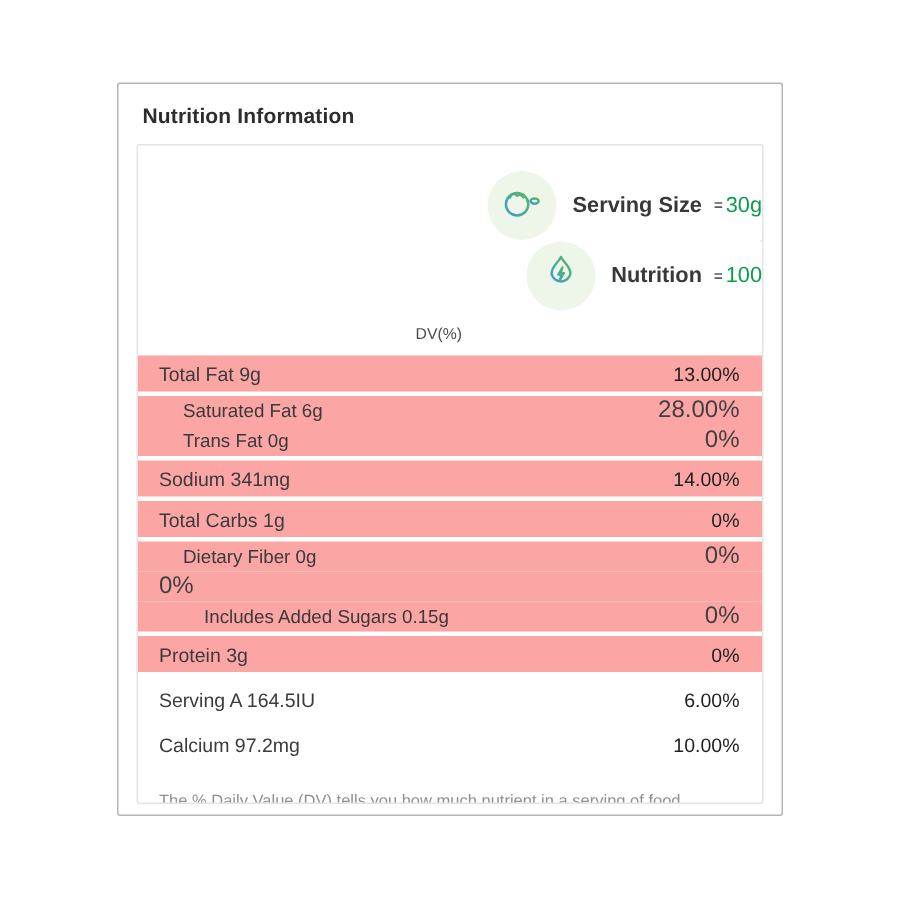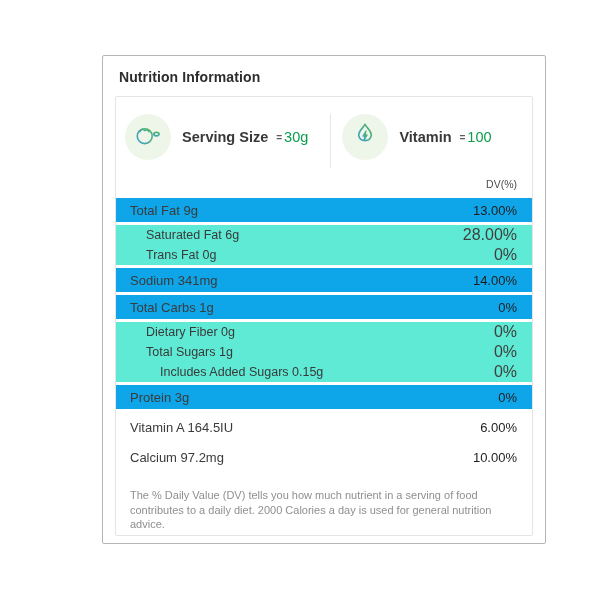--- a/index.html
+++ b/index.html
@@ -14,43 +14,43 @@
   .outer-card {
     position: absolute;
     left: 78px;
     top: 55px;
     width: 444px;
     height: 489px;
     background: #ffffff;
     border: 1px solid #b5b5b5;
     border-radius: 2px;
     box-sizing: border-box;
-    margin-left: 24px;
   }
   .card-title {
     font-size: 14px;
     font-weight: 700;
     color: #2d2d2d;
     letter-spacing: 0.1px;
     padding: 13px 16px 11px 16px;
   }
   .inner-card {
     margin: 0 12px 12px 12px;
     border: 1px solid #e4e4e4;
     border-radius: 2px;
     background: #ffffff;
     box-sizing: border-box;
     height: 440px;
     overflow: hidden;
   }
   
   .summary-row {
     display: flex;
-    align-items: flex-start;
+    align-items: flex-end;
     padding: 17px 0 10px 0;
+    flex-direction: column;
   }
   .summary-cell {
     display: flex;
     align-items: center;
     flex: 1 1 50%;
     min-width: 0;
   }
   .summary-cell.first { padding-left: 9px; flex-basis: 52%; }
   .summary-cell.second { padding-left: 11px; flex-basis: 48%; }
   .summary-divider {
@@ -85,55 +85,55 @@
   }
   .summary-value {
     font-size: 14.5px;
     font-weight: 400;
     color: #089e4c;
     margin-left: 2px;
     white-space: nowrap;
   }
   
   .dv-header {
-    text-align: right;
+    text-align: center;
     font-size: 10.5px;
     color: #4c4c4c;
     padding: 0 15px 5px 0;
   }
   
   .nutri-table { }
   .row {
     display: flex;
     align-items: center;
     justify-content: space-between;
     box-sizing: border-box;
     padding: 0 15px 0 14px;
   }
   .row.main.shaded {
-    background: #0ea5e9;
+    background: #fca5a5;
     min-height: 24px;
     margin: 3px 0;
   }
   .row.main .row-value {
     font-size: 13px;
     font-weight: 400;
     color: #1e1e1e;
   }
   .row.main .row-label {
     font-size: 13px;
     color: #3b3b3b;
   }
   .row.main.plain {
     min-height: 30px;
     background: #ffffff;
   }
   .row.sub {
     min-height: 20px;
-    background: #5eead4;
+    background: #fca5a5;
   }
   .row.sub .row-label {
     font-size: 12.5px;
     color: #3a3a3a;
   }
   .row.sub .row-value {
     font-size: 16px;
     color: #3f3f3f;
   }
   .row.indent-1 .row-label { padding-left: 16px; }
@@ -182,21 +182,21 @@
 
       <div class="summary-cell second">
         <span class="icon-circle">
           <span>
             <svg width="28" height="28" viewBox="0 0 24 24" fill="none">
               <path d="M12 2.8 C10.7 6 6.6 7.9 6.6 12.4 A5.5 5.5 0 0 0 17.4 12.4 C17.4 7.9 13.3 6 12 2.8 Z" stroke="url(#g1)" stroke-width="1.4" stroke-linejoin="round"></path>
               <path d="M12.9 8.6 L10.3 13 L12.1 13 L11.1 16.6 L13.8 12 L12 12 Z" stroke="url(#g1)" stroke-width="1.1" stroke-linejoin="round"></path>
             </svg>
           </span>
         </span>
-        <span class="summary-label">Vitamin</span>
+        <span class="summary-label">Nutrition</span>
         <span class="summary-eq">=</span>
         <span class="summary-value">100</span>
       </div>
     </div>
 
     <div class="dv-header">DV(%)</div>
 
     <div class="nutri-table">
   <div class="row main shaded">
     <span class="row-label">Total Fat 9g</span>
@@ -223,36 +223,35 @@
     <span class="row-label">Total Carbs 1g</span>
     <span class="row-value">0%</span>
   </div>
 
   <div class="row sub indent-1">
     <span class="row-label">Dietary Fiber 0g</span>
     <span class="row-value">0%</span>
   </div>
 
   <div class="row sub indent-1">
-    <span class="row-label">Total Sugars 1g</span>
     <span class="row-value">0%</span>
   </div>
 
   <div class="row sub indent-2">
     <span class="row-label">Includes Added Sugars 0.15g</span>
     <span class="row-value">0%</span>
   </div>
 
   <div class="row main shaded">
     <span class="row-label">Protein 3g</span>
     <span class="row-value">0%</span>
   </div>
 
   <div class="row main plain">
-    <span class="row-label">Vitamin A 164.5IU</span>
+    <span class="row-label">Serving A 164.5IU</span>
     <span class="row-value">6.00%</span>
   </div>
 
   <div class="row main plain">
     <span class="row-label">Calcium 97.2mg</span>
     <span class="row-value">10.00%</span>
   </div>
 </div>
 
     <div class="footer-note">The % Daily Value (DV) tells you how much nutrient in a serving of food contributes to a daily diet. 2000 Calories a day is used for general nutrition advice.</div>

